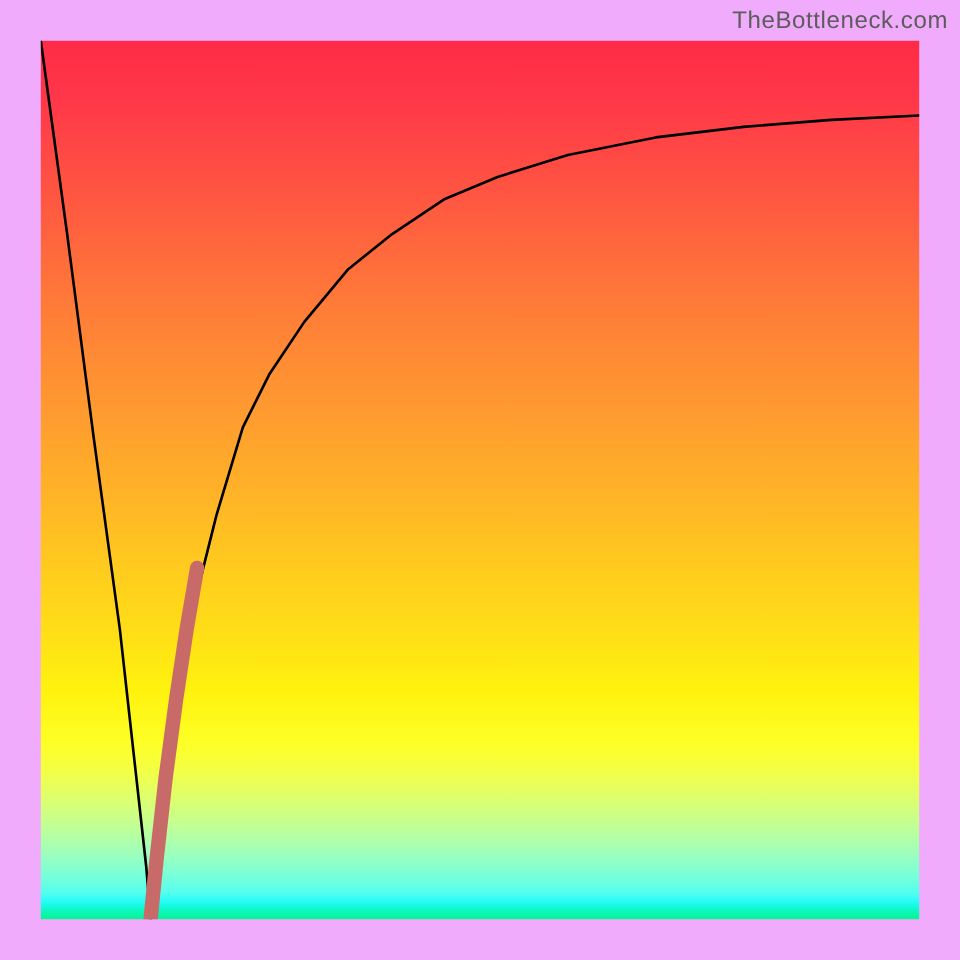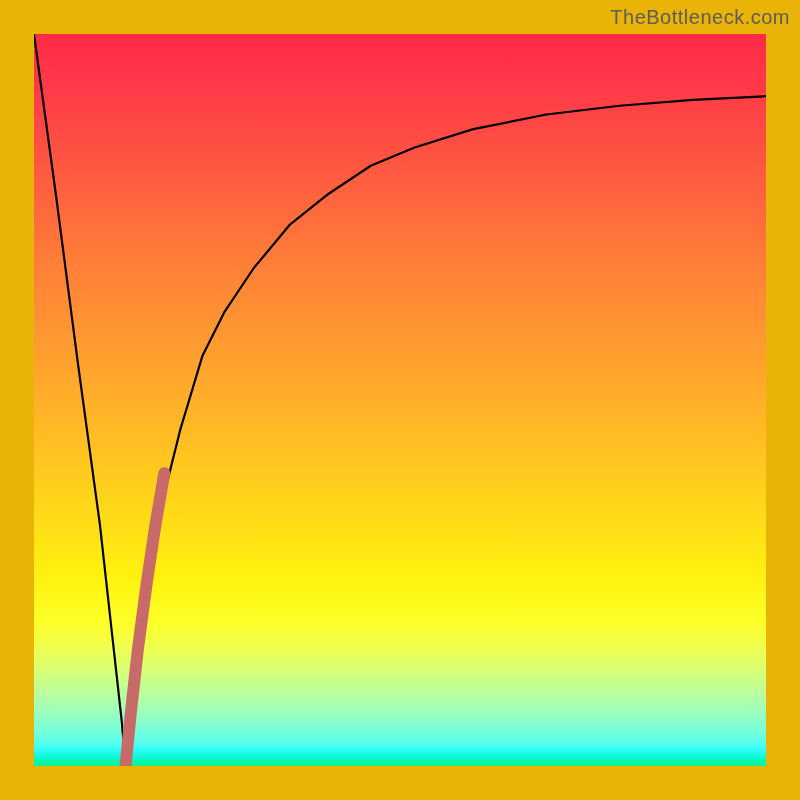--- a/index.html
+++ b/index.html
@@ -8,21 +8,21 @@
     width: 800px;
     height: 800px;
     overflow: hidden;
     background: #000;
     font-family: Arial, Helvetica, sans-serif;
   }
   .frame {
     position: relative;
     width: 800px;
     height: 800px;
-    background: #eab308;
+    background: #f0abfc;
   }
   .plot {
     position: absolute;
     left: 34px;
     top: 34px;
     width: 732px;
     height: 732px;
   }
   .gradient {
     position: absolute;

